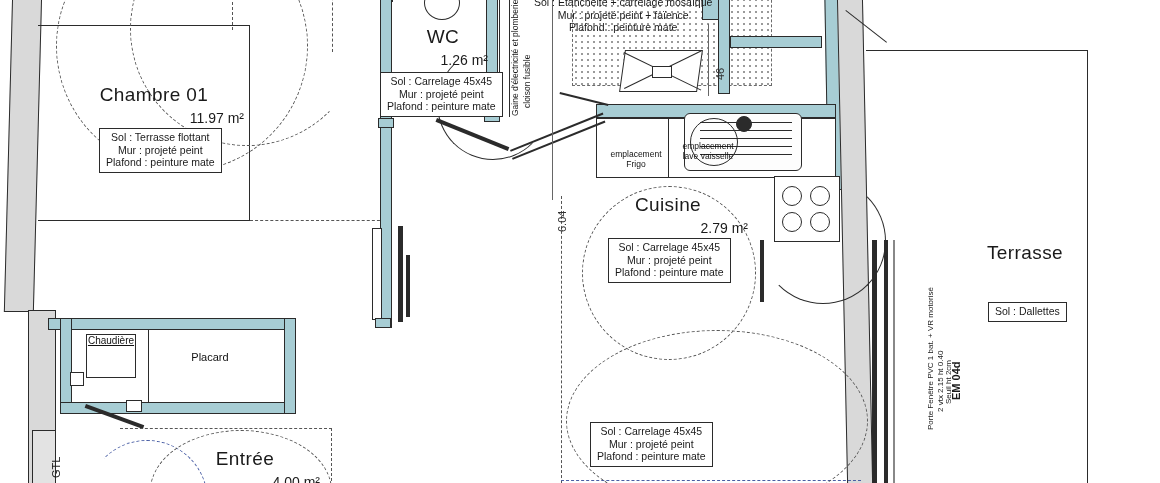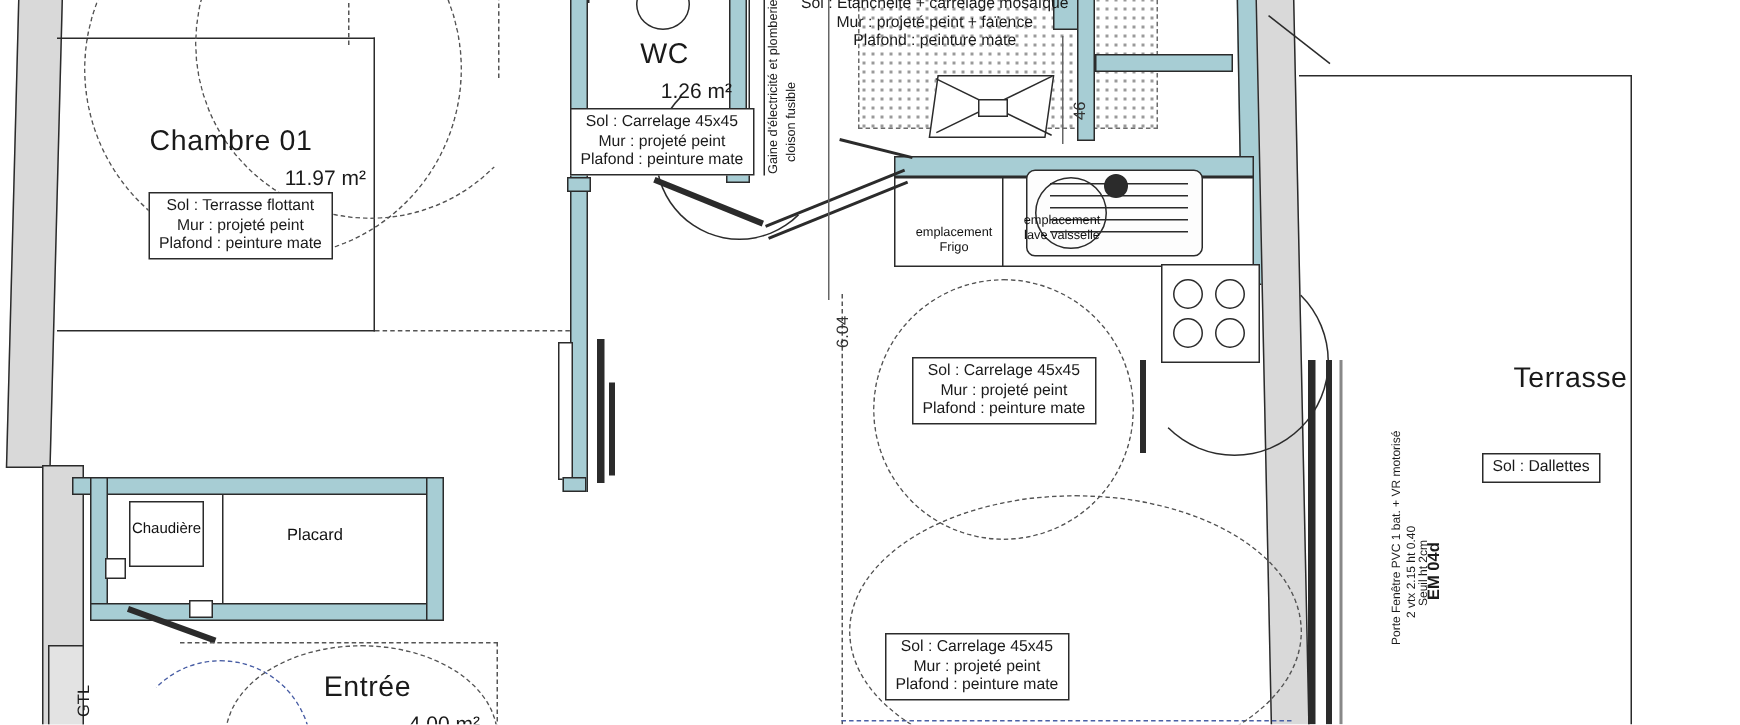--- a/index.html
+++ b/index.html
@@ -185,41 +185,43 @@
     <div>Mur : projeté peint</div>
     <div>Plafond : peinture mate</div>
   </div>
 
   <div class="spec" style="left:528px;top:-6px;border:none;background:transparent;">
     <div>Sol : Etanchéité + carrelage mosaïque</div>
     <div>Mur : projeté peint + faïence</div>
     <div>Plafond : peinture mate</div>
   </div>
 
+  <div class="room-name" style="left:588px;top:194px;width:160px;">Cuisine</div>
+  <div class="room-area" style="left:588px;top:220px;width:160px;">2.79 m²</div>
   <div class="spec" style="left:608px;top:238px;">
     <div>Sol : Carrelage 45x45</div>
     <div>Mur : projeté peint</div>
     <div>Plafond : peinture mate</div>
   </div>
 
   <div class="spec" style="left:590px;top:422px;">
     <div>Sol : Carrelage 45x45</div>
     <div>Mur : projeté peint</div>
     <div>Plafond : peinture mate</div>
   </div>
 
-  <div class="room-name" style="left:962px;top:242px;width:170px;text-align:center;">Terrasse</div>
+  <div class="room-name" style="left:940px;top:242px;width:170px;text-align:center;">Terrasse</div>
   <div class="spec" style="left:988px;top:302px;">
     <div>Sol : Dallettes</div>
   </div>
 
   <div class="room-name" style="left:170px;top:448px;width:150px;">Entrée</div>
   <div class="room-area" style="left:170px;top:474px;width:150px;">4.00 m²</div>
 
-  <div class="tiny-lab" style="left:82px;top:348px;width:58px;font-size:10px;">Chaudière</div>
+  <div class="tiny-lab" style="left:82px;top:336px;width:58px;font-size:10px;text-decoration:underline;">Chaudière</div>
   <div class="tiny-lab" style="left:170px;top:352px;width:80px;font-size:11px;">Placard</div>
   <div class="vtext" style="left:50px;top:478px;transform:rotate(-90deg);font-size:11px;">GTL</div>
 
   <div class="tiny" style="left:604px;top:150px;width:64px;">
     <div>emplacement</div>
     <div>Frigo</div>
   </div>
   <div class="tiny" style="left:672px;top:142px;width:72px;">
     <div>emplacement</div>
     <div>lave vaisselle</div>

